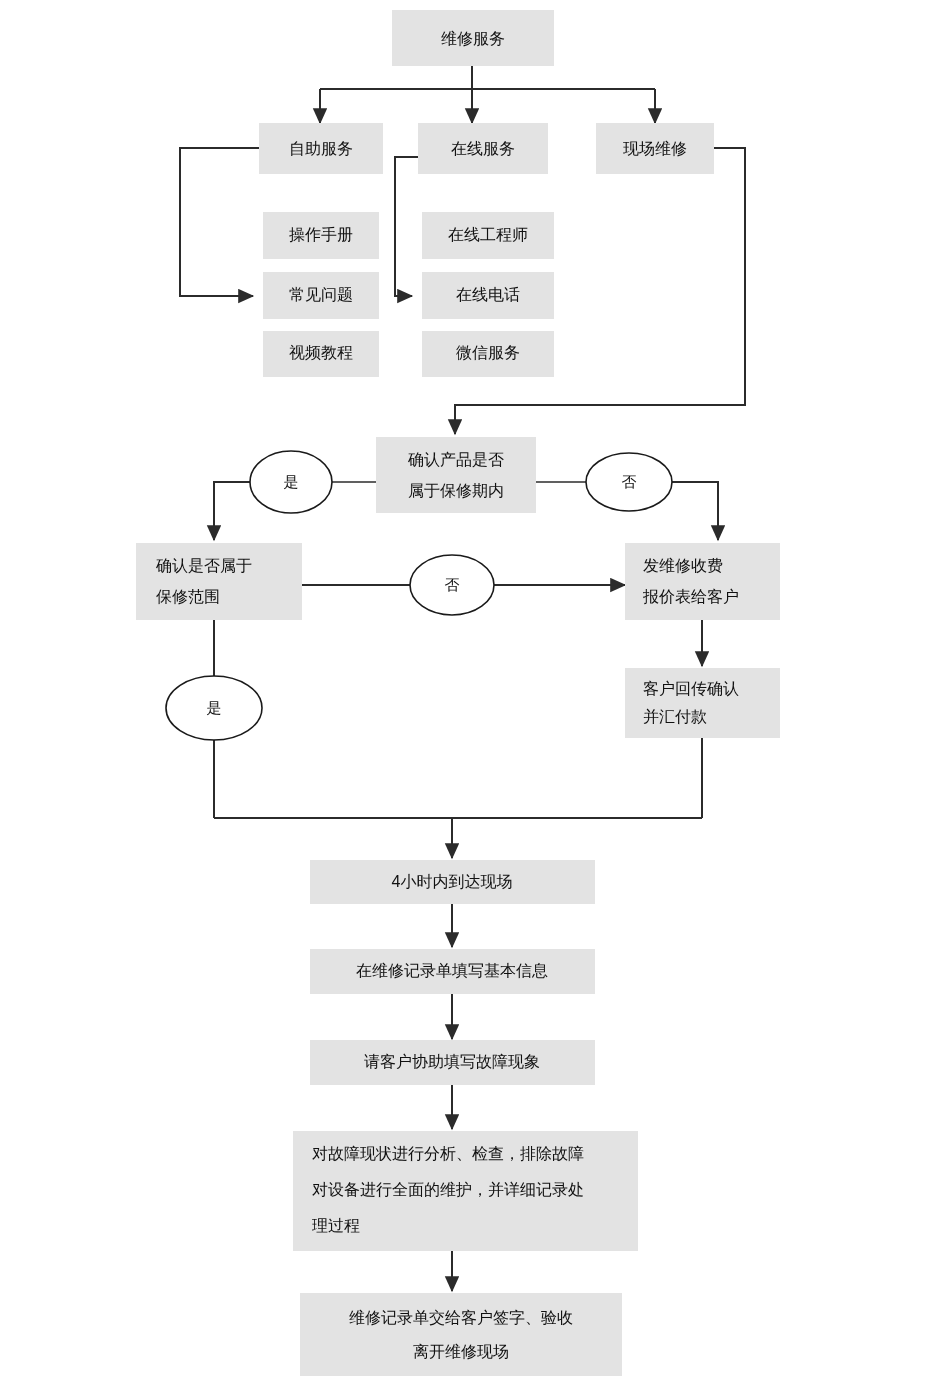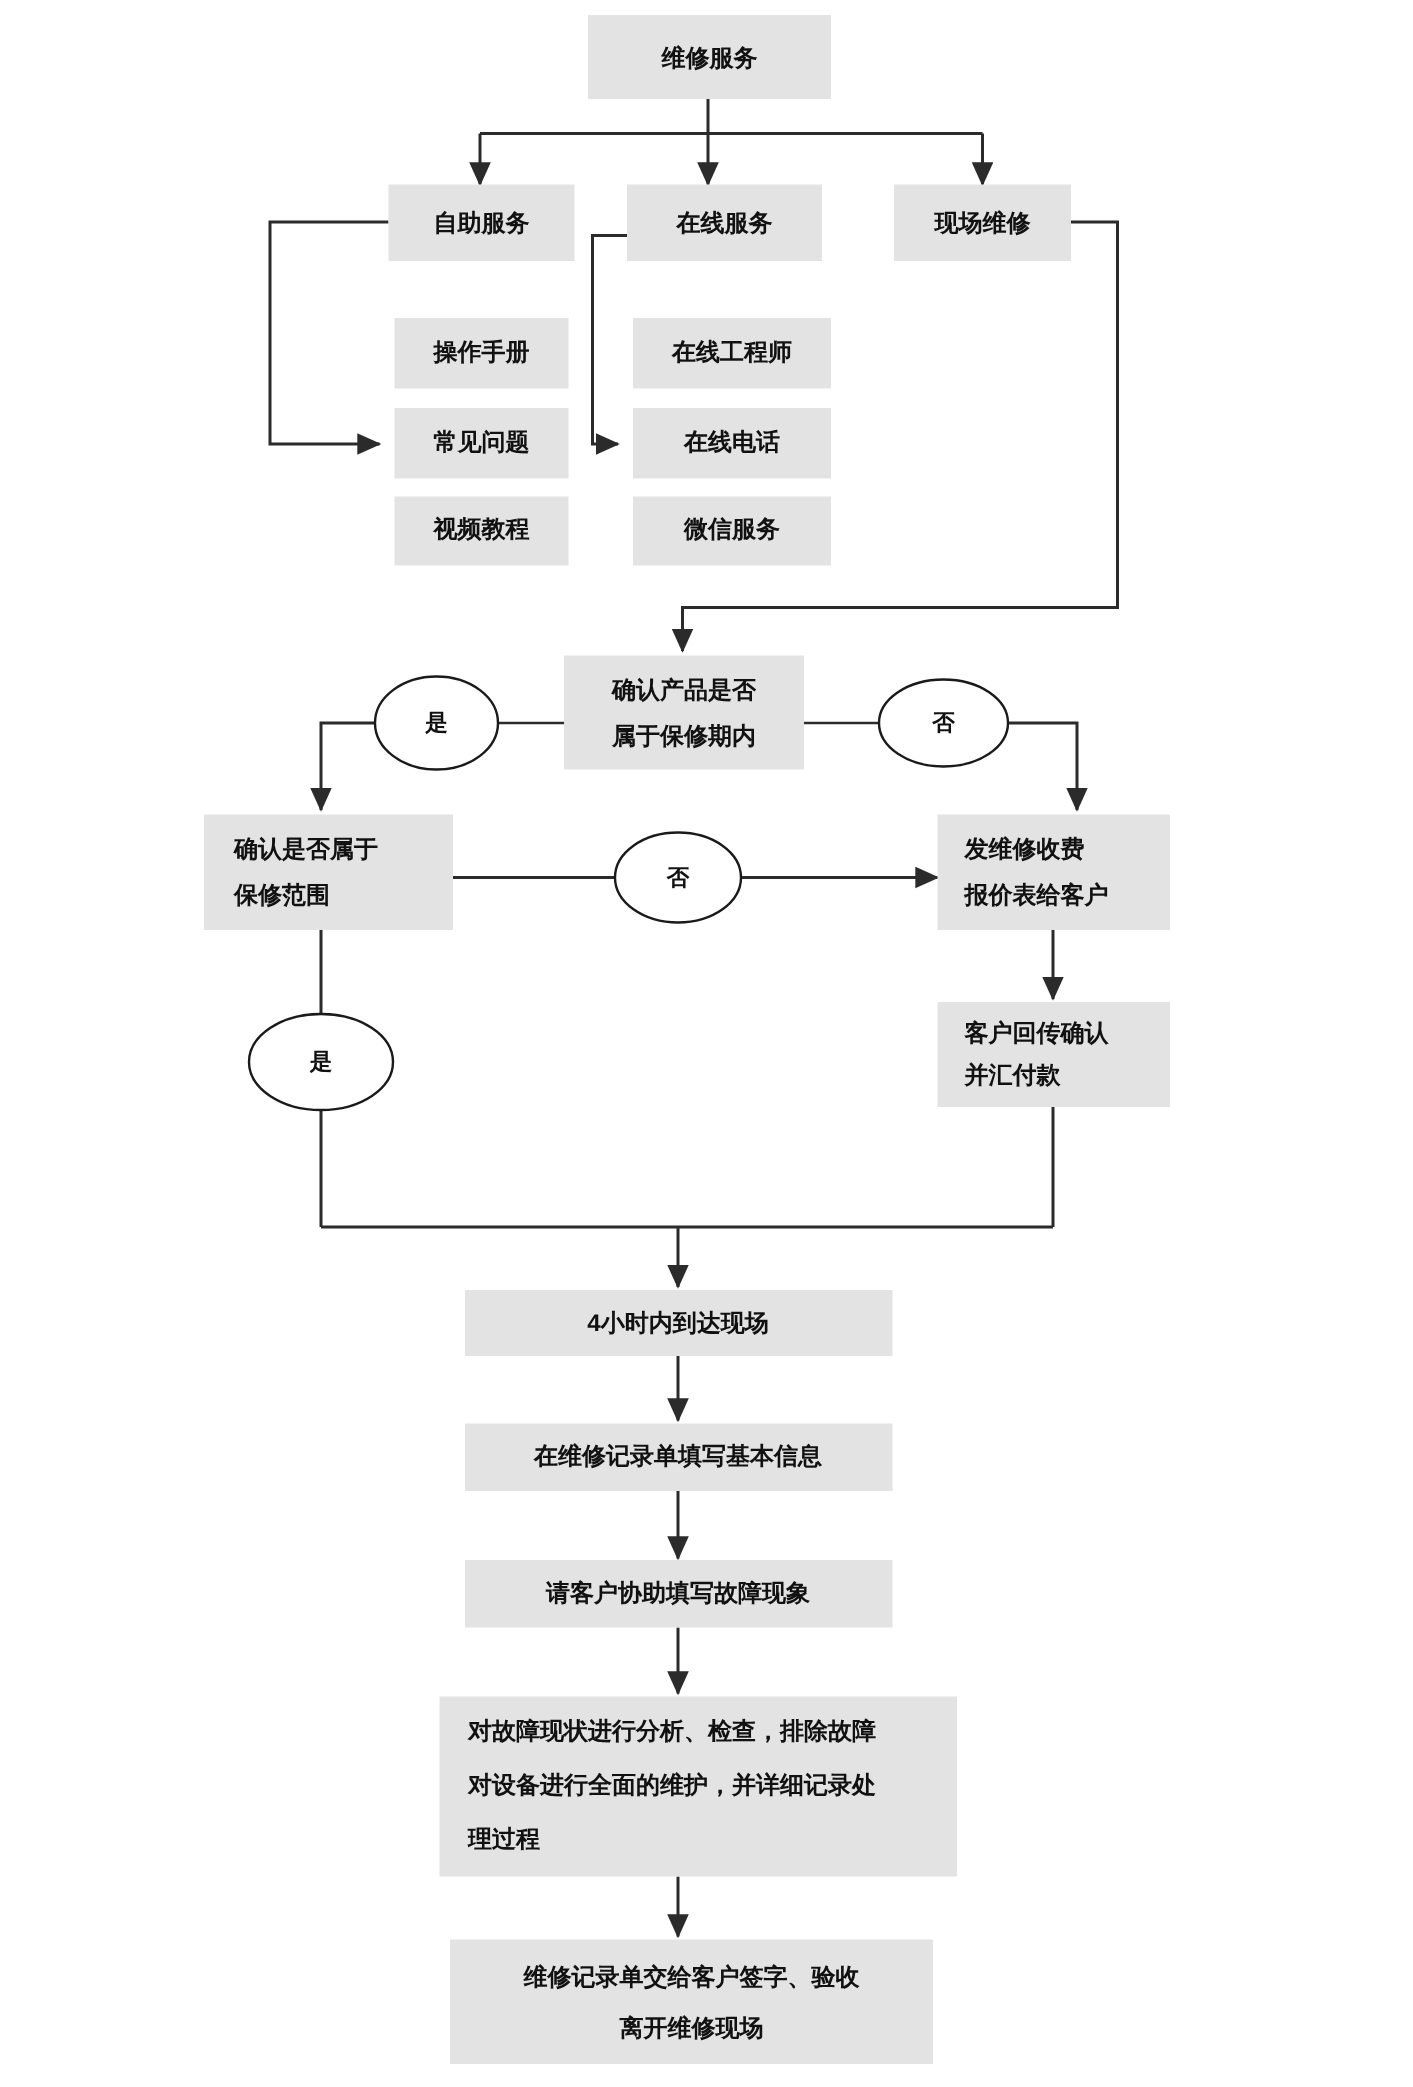--- a/index.html
+++ b/index.html
@@ -10,21 +10,20 @@
   body {
     width: 942px;
     height: 1391px;
     font-family: "Liberation Sans", "DejaVu Sans", sans-serif;
     overflow: hidden;
   }
   #flow-root {
     position: relative;
     width: 932px;
     height: 1391px;
-    font-weight: bold;
   }
   svg.flow-canvas {
     position: absolute;
     top: 0;
     left: 0;
     width: 942px;
     height: 1391px;
   }
   .node-box {
     fill: #e3e3e3;

